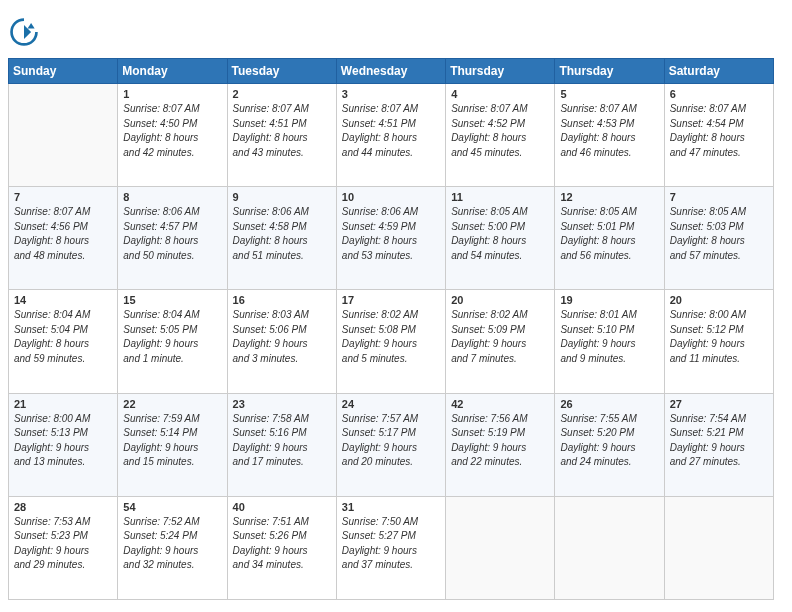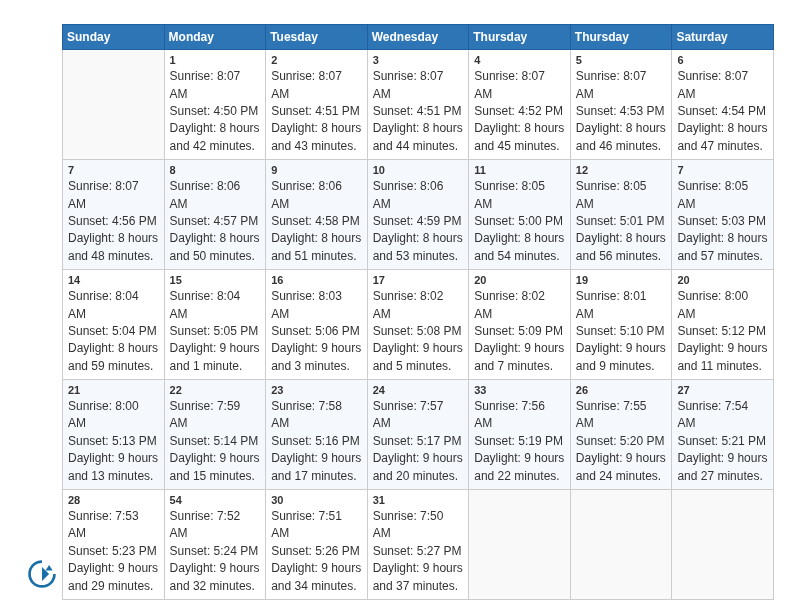--- a/index.html
+++ b/index.html
@@ -7,24 +7,23 @@
       width: 792px;
       height: 612px;
       background: #fff;
       font-family: Arial, sans-serif;
       font-size: 11px;
       color: #333;
     }
     .page {
       width: 792px;
       height: 612px;
-      padding: 16px 18px 12px 26px;
-      display: flex;
-      flex-direction: row;
-      align-items: flex-end;
+      padding: 16px 18px 12px 8px;
+      display: flex;
+      flex-direction: column;
     }
     .header {
       display: flex;
       justify-content: space-between;
       align-items: flex-start;
       margin-bottom: 10px;
     }
     .logo {
       display: flex;
       align-items: center;
@@ -90,21 +89,22 @@
       background: #f5f8fc;
     }
     .day-number {
       font-weight: bold;
       font-size: 11px;
       margin-bottom: 2px;
       display: block;
     }
     .day-info {
       line-height: 1.45;
-      font-size: 12px;
+      font-size: 10px;
+      font-style: italic;
     }
     .empty-cell {
       background: #f9f9f9 !important;
     }
   </style>
 </head>
 <body>
 
 <div class="page">
   <div class="header">
@@ -237,21 +237,21 @@
           </td>
           <td>
             <span class="day-number">23</span>
             <div class="day-info">Sunrise: 7:58 AM<br>Sunset: 5:16 PM<br>Daylight: 9 hours<br>and 17 minutes.</div>
           </td>
           <td>
             <span class="day-number">24</span>
             <div class="day-info">Sunrise: 7:57 AM<br>Sunset: 5:17 PM<br>Daylight: 9 hours<br>and 20 minutes.</div>
           </td>
           <td>
-            <span class="day-number">33</span>
+            <span class="day-number">42</span>
             <div class="day-info">Sunrise: 7:56 AM<br>Sunset: 5:19 PM<br>Daylight: 9 hours<br>and 22 minutes.</div>
           </td>
           <td>
             <span class="day-number">26</span>
             <div class="day-info">Sunrise: 7:55 AM<br>Sunset: 5:20 PM<br>Daylight: 9 hours<br>and 24 minutes.</div>
           </td>
           <td>
             <span class="day-number">27</span>
             <div class="day-info">Sunrise: 7:54 AM<br>Sunset: 5:21 PM<br>Daylight: 9 hours<br>and 27 minutes.</div>
           </td>
@@ -259,21 +259,21 @@
         <tr>
           <td>
             <span class="day-number">28</span>
             <div class="day-info">Sunrise: 7:53 AM<br>Sunset: 5:23 PM<br>Daylight: 9 hours<br>and 29 minutes.</div>
           </td>
           <td>
             <span class="day-number">54</span>
             <div class="day-info">Sunrise: 7:52 AM<br>Sunset: 5:24 PM<br>Daylight: 9 hours<br>and 32 minutes.</div>
           </td>
           <td>
-            <span class="day-number">30</span>
+            <span class="day-number">40</span>
             <div class="day-info">Sunrise: 7:51 AM<br>Sunset: 5:26 PM<br>Daylight: 9 hours<br>and 34 minutes.</div>
           </td>
           <td>
             <span class="day-number">31</span>
             <div class="day-info">Sunrise: 7:50 AM<br>Sunset: 5:27 PM<br>Daylight: 9 hours<br>and 37 minutes.</div>
           </td>
           <td class="empty-cell"></td>
           <td class="empty-cell"></td>
           <td class="empty-cell"></td>
         </tr>

